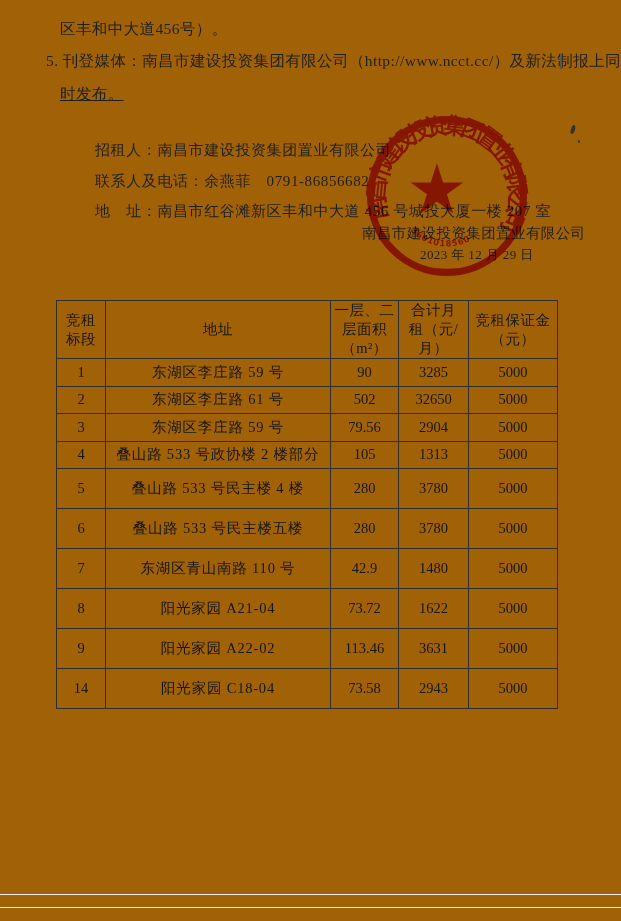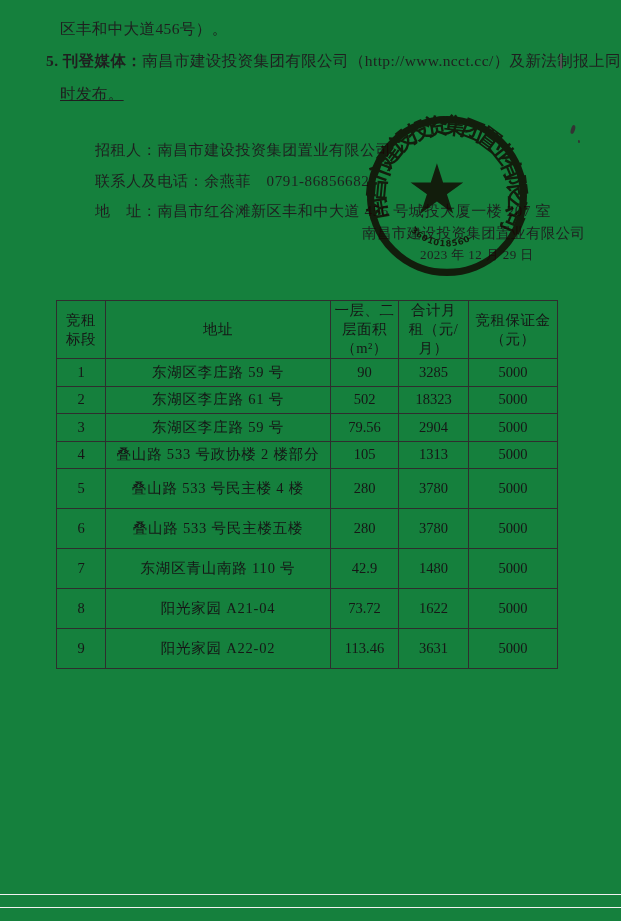--- a/index.html
+++ b/index.html
@@ -1,23 +1,23 @@
 <!DOCTYPE html>
 <html style="--seal-color: #d0281e;"><head>
 <meta charset="utf-8">
 <style>
   :root { --seal-color:#d0281e; --ink:#1f1f1f; }
   html,body { margin:0; padding:0; background:#ffffff; }
   .page {
     position:relative; width:621px; height:921px; overflow:hidden;
-    background:#15803d; color:var(--ink);
+    background:#a16207; color:var(--ink);
     font-family:"Liberation Serif","DejaVu Serif",serif;
   }
   .tline { position:absolute; font-size:15.5px; letter-spacing:0.4px; white-space:nowrap; }
-  .bold { font-weight:bold; }
+  .bold { font-weight:normal; }
   .contact-line { position:absolute; left:95px; font-size:15px; letter-spacing:0.6px; white-space:nowrap; }
   .sig { position:absolute; font-size:14.5px; letter-spacing:0.4px; white-space:nowrap; }
 
   
   .seal { position:absolute; left:363px; top:112px; width:168px; height:168px;
           mix-blend-mode:multiply; opacity:0.92; filter:blur(0.3px); }
   .seal .ring   { fill:none; stroke:var(--seal-color); stroke-width:8.5; }
   .seal .star   { fill:var(--seal-color); }
   .seal .rtext  { fill:var(--seal-color); font-size:27px; font-weight:bold;
                   font-family:"Liberation Serif","DejaVu Serif",serif; }
@@ -108,21 +108,21 @@
           <td>1</td>
           <td class="addr">东湖区李庄路 59 号</td>
           <td>90</td>
           <td>3285</td>
           <td>5000</td>
         </tr>
         <tr class="slim">
           <td>2</td>
           <td class="addr">东湖区李庄路 61 号</td>
           <td>502</td>
-          <td>18323</td>
+          <td>32650</td>
           <td>5000</td>
         </tr>
         <tr class="slim">
           <td>3</td>
           <td class="addr">东湖区李庄路 59 号</td>
           <td>79.56</td>
           <td>2904</td>
           <td>5000</td>
         </tr>
         <tr class="slim">
@@ -160,20 +160,27 @@
           <td>1622</td>
           <td>5000</td>
         </tr>
         <tr>
           <td>9</td>
           <td class="addr">阳光家园 A22-02</td>
           <td>113.46</td>
           <td>3631</td>
           <td>5000</td>
         </tr>
+        <tr>
+          <td>14</td>
+          <td class="addr">阳光家园 C18-04</td>
+          <td>73.58</td>
+          <td>2943</td>
+          <td>5000</td>
+        </tr>
       </tbody>
   </table>
 
   <div class="speck" style="left:571px; top:125px; width:4px; height:9px; transform:rotate(18deg);"></div>
   <div class="speck" style="left:578px; top:140px; width:2px; height:3px;"></div>
   <div class="speck" style="left:560px; top:54px; width:1.5px; height:15px; border-radius:0; background:#555;"></div>
   <div class="faint-band" style="top:894px;"></div>
   <div class="faint-band" style="top:907px;"></div>
 
 </div>

